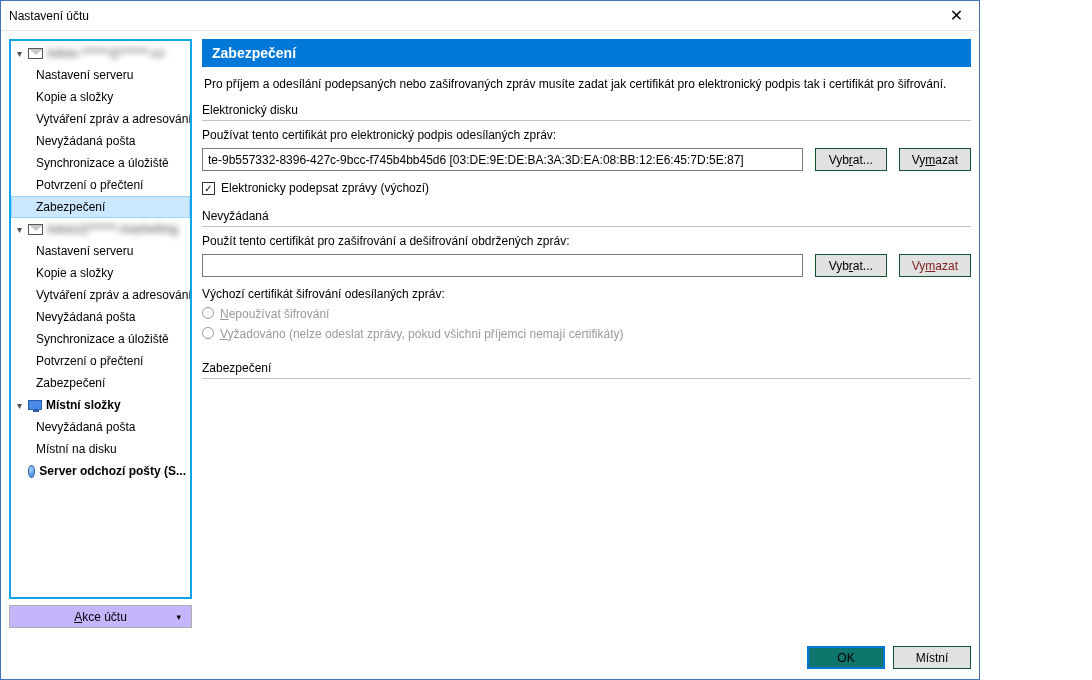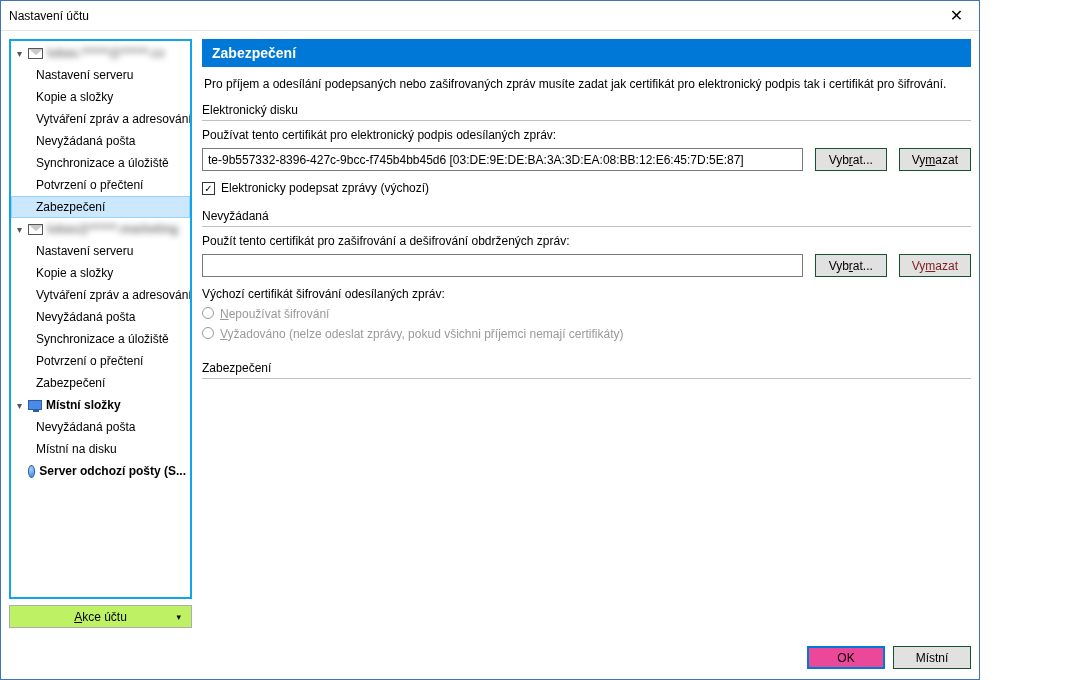--- a/index.html
+++ b/index.html
@@ -11,39 +11,39 @@
   .body { flex: 1; display: flex; padding: 8px; gap: 10px; overflow: hidden; }
   .sidebar { width: 183px; display: flex; flex-direction: column; }
   .tree { flex: 1; border: 2px solid #0ea5e9; overflow: hidden; padding: 1px 0; }
   .tree-item { height: 22px; display: flex; align-items: center; padding: 0 4px 0 6px; white-space: nowrap; cursor: default; }
   .tree-child { padding-left: 25px; }
   .tree-item.selected { background: #cce8ff; border: 1px solid #99d1ff; padding-left: 24px; height:22px; }
   .tree-item .twisty { width: 11px; font-size: 10px; color: #555; }
   .tree-item .twisty.open::before { content: "▾"; }
   .bold { font-weight: 600; }
   .blur { filter: blur(3px); color: #777; }
-  .actions-btn { margin-top: 6px; height: 23px; border: 1px solid #adadad; background: #bef264; display: flex; align-items: center; justify-content: center; position: relative; }
+  .actions-btn { margin-top: 6px; height: 23px; border: 1px solid #adadad; background: #c4b5fd; display: flex; align-items: center; justify-content: center; position: relative; }
   .actions-btn .caret { position: absolute; right: 10px; font-size: 9px; }
   .content { flex: 1; display: flex; flex-direction: column; overflow: hidden; }
   .heading { background: #0078d7; color: #fff; font-weight: 600; font-size: 14px; padding: 6px 10px; }
   .intro { padding: 10px 2px 12px 2px; }
   .group-label { border-bottom: 1px solid #c0c0c0; padding-bottom: 3px; margin-bottom: 7px; }
   .group { margin-bottom: 14px; }
   .field-label { margin-bottom: 6px; }
   .row { display: flex; gap: 12px; margin-bottom: 10px; }
   .textbox { flex: 1; height: 23px; border: 1px solid #7a7a7a; padding: 0 5px; font-family: inherit; font-size: 12px; background: #fff; }
   .btn { min-width: 72px; height: 23px; border: 1px solid #14532d; background: #e1e1e1; padding: 0 12px; display: inline-flex; align-items: center; justify-content: center; cursor: default; }
   .btn.disabled { color: #7f1d1d; }
   .checkbox-row { display: flex; align-items: center; gap: 6px; }
   .checkbox { width: 13px; height: 13px; border: 1px solid #333; display: flex; align-items: center; justify-content: center; font-size: 10px; }
   .radio-row { display: flex; gap: 6px; margin: 6px 0; color: #9a9a9a; }
   .radio { width: 12px; height: 12px; border: 1px solid #9a9a9a; border-radius: 50%; }
   .btns-row { display: flex; gap: 8px; }
   .footer { padding: 10px 8px; display: flex; justify-content: flex-end; gap: 8px; }
-  .btn.primary { border: 2px solid #0078d7; background: #ec4899; min-width: 78px; }
+  .btn.primary { border: 2px solid #0078d7; background: #0f766e; min-width: 78px; }
   .u { text-decoration: underline; }
   .icon-mail { display:inline-block; width:15px; height:11px; border:1px solid #555; background:#fff; position:relative; margin-right:4px; }
   .icon-mail::after { content:""; position:absolute; left:0; top:0; width:0; height:0; border-left:7px solid transparent; border-right:7px solid transparent; border-top:6px solid #777; opacity:.4; }
   .icon-monitor { display:inline-block; width:14px; height:10px; border:1px solid #2a5ca8; background:#4a8be8; margin-right:4px; position:relative; }
   .icon-monitor::after { content:""; position:absolute; left:4px; bottom:-3px; width:6px; height:2px; background:#2a5ca8;}
   .icon-globe { display:inline-block; width:13px; height:13px; border:1px solid #2a5ca8; border-radius:50%; background: radial-gradient(circle at 30% 30%, #9fd0ff, #3a7edb); margin-right:4px; }
 </style>
 </head>
 <body>
 

